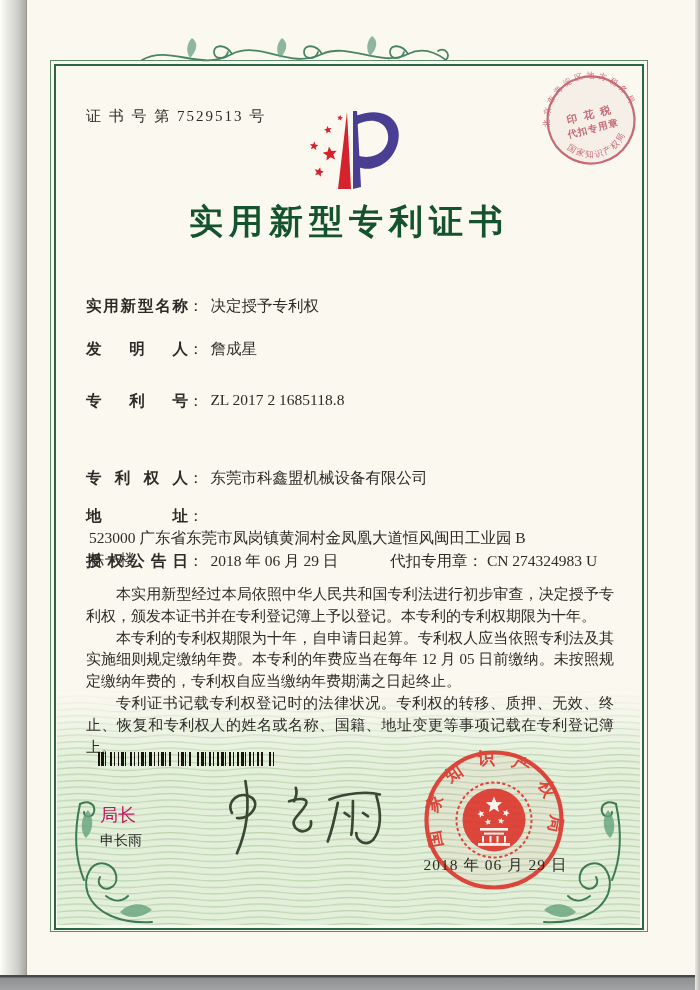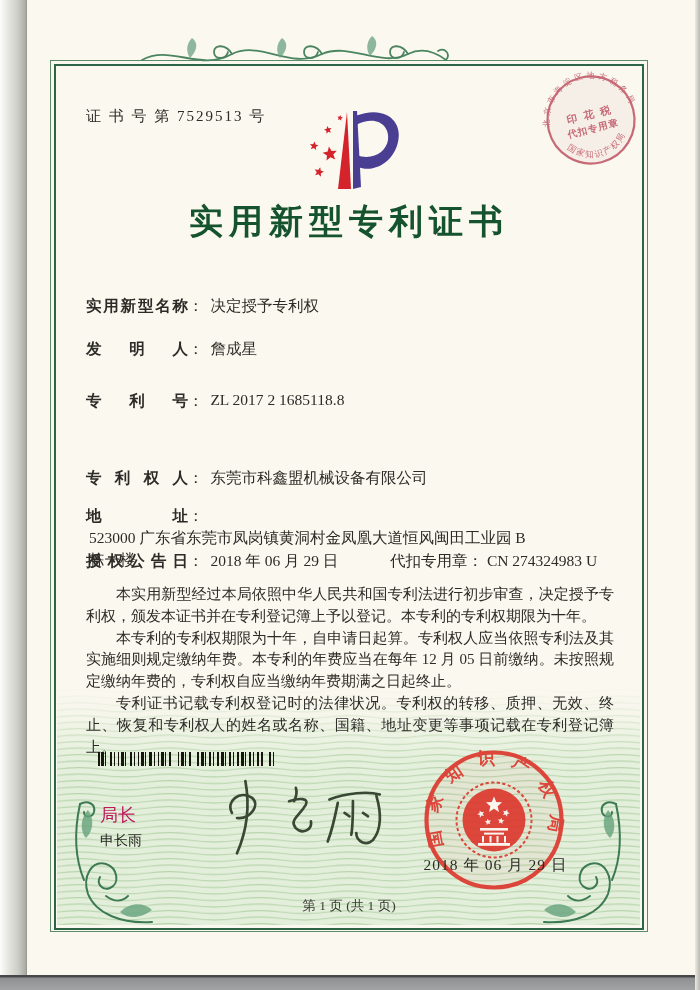--- a/index.html
+++ b/index.html
@@ -214,18 +214,17 @@
         <rect x="-12" y="16" width="2" height="6.5"></rect>
         <rect x="-4.5" y="16" width="2" height="6.5"></rect>
         <rect x="2.5" y="16" width="2" height="6.5"></rect>
         <rect x="10" y="16" width="2" height="6.5"></rect>
         <rect x="-16" y="23" width="32" height="2.8"></rect>
       </g>
     </g>
   </svg>
   <div class="txt seal-date">2018 年 06 月 29 日</div>
 
-  <div class="txt footer">第 1 页 (共 1 页)</div>
 
   <div class="edge-left"></div>
   <div class="edge-bottom"></div>
   <div class="edge-right"></div>
 </div>
 
 </body></html>

